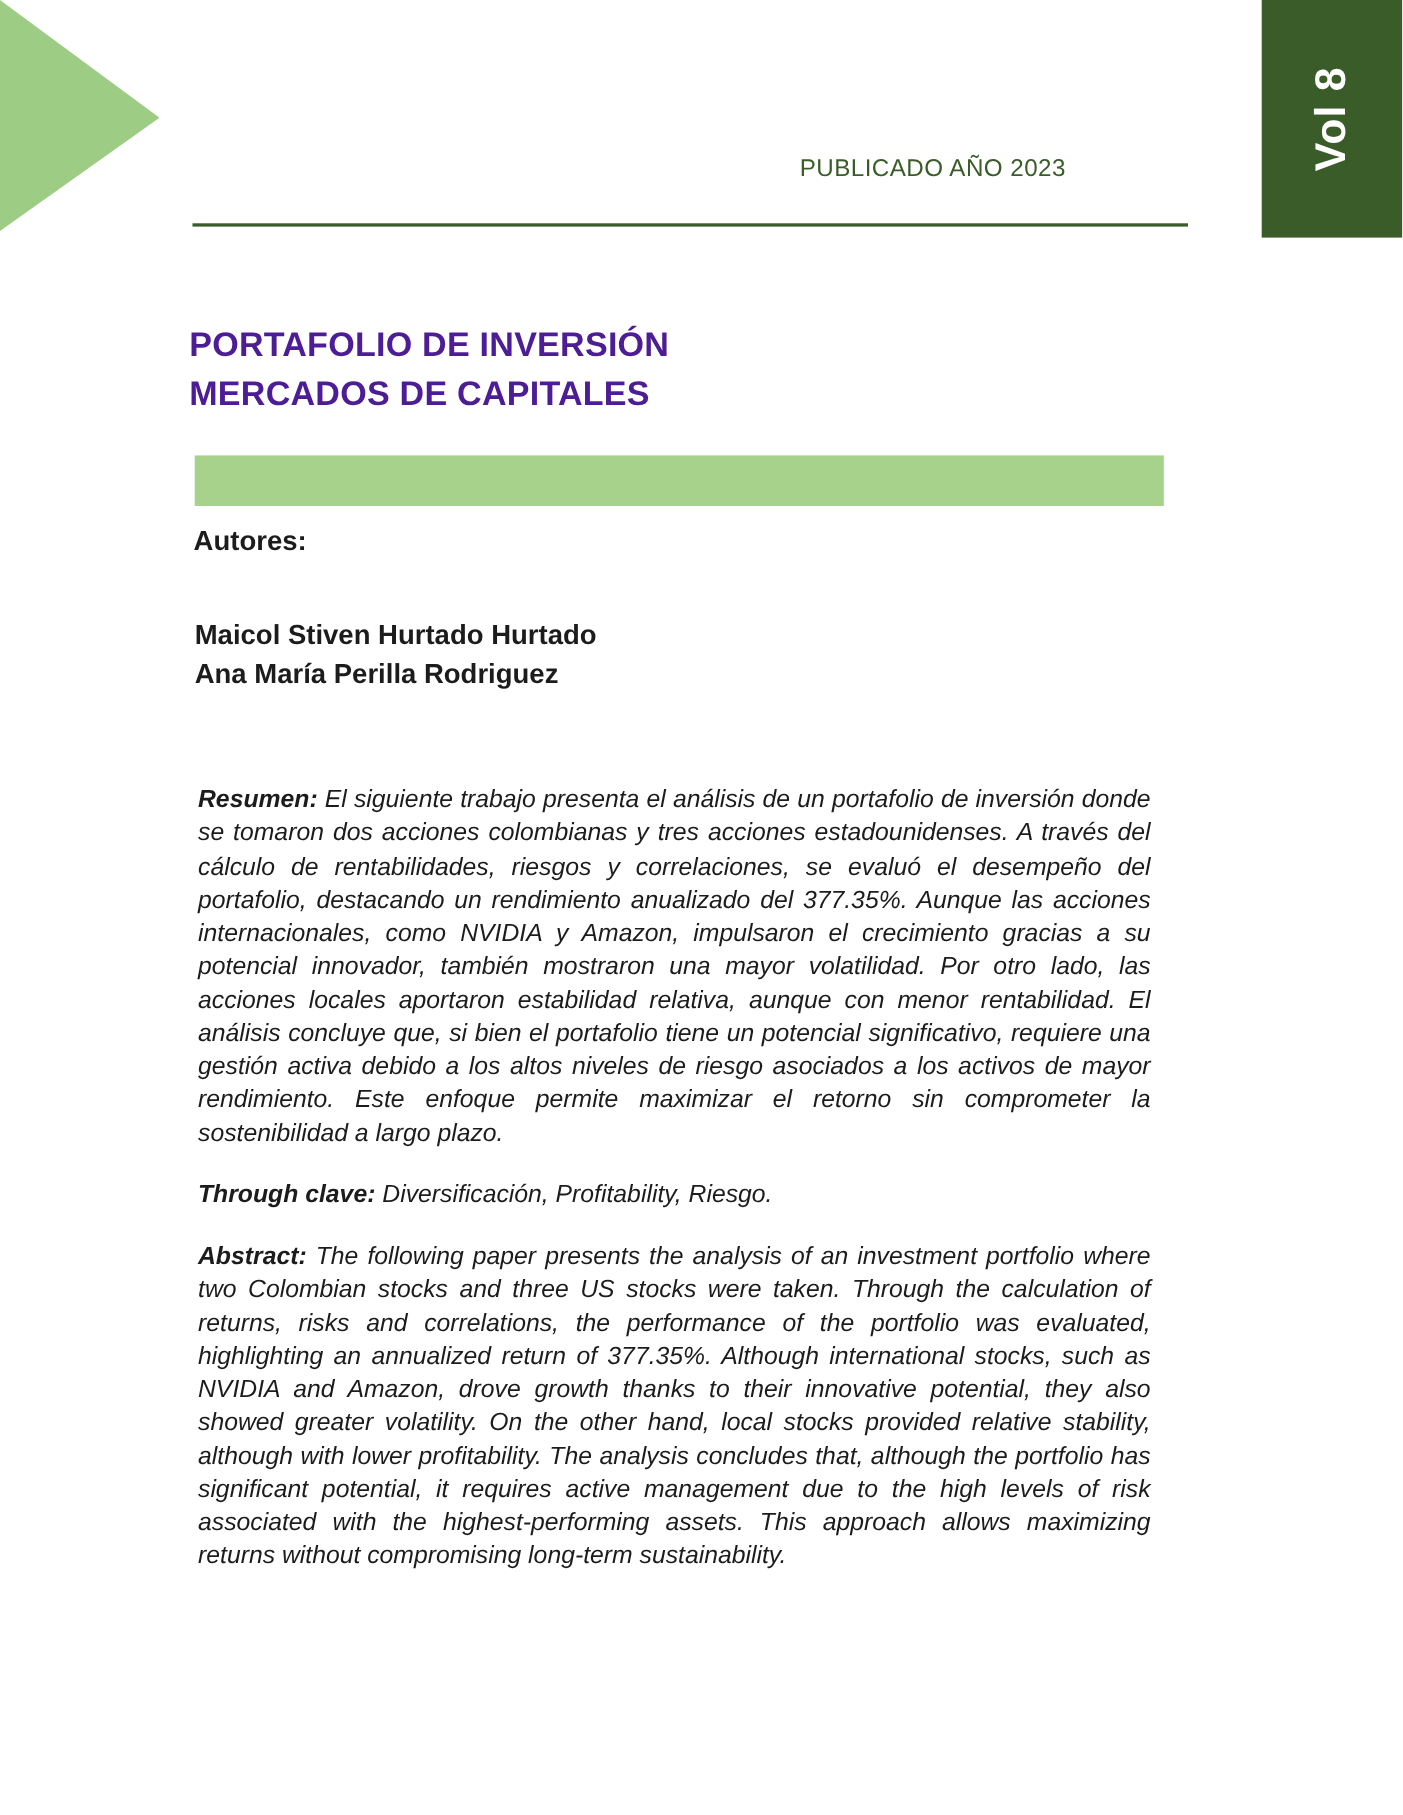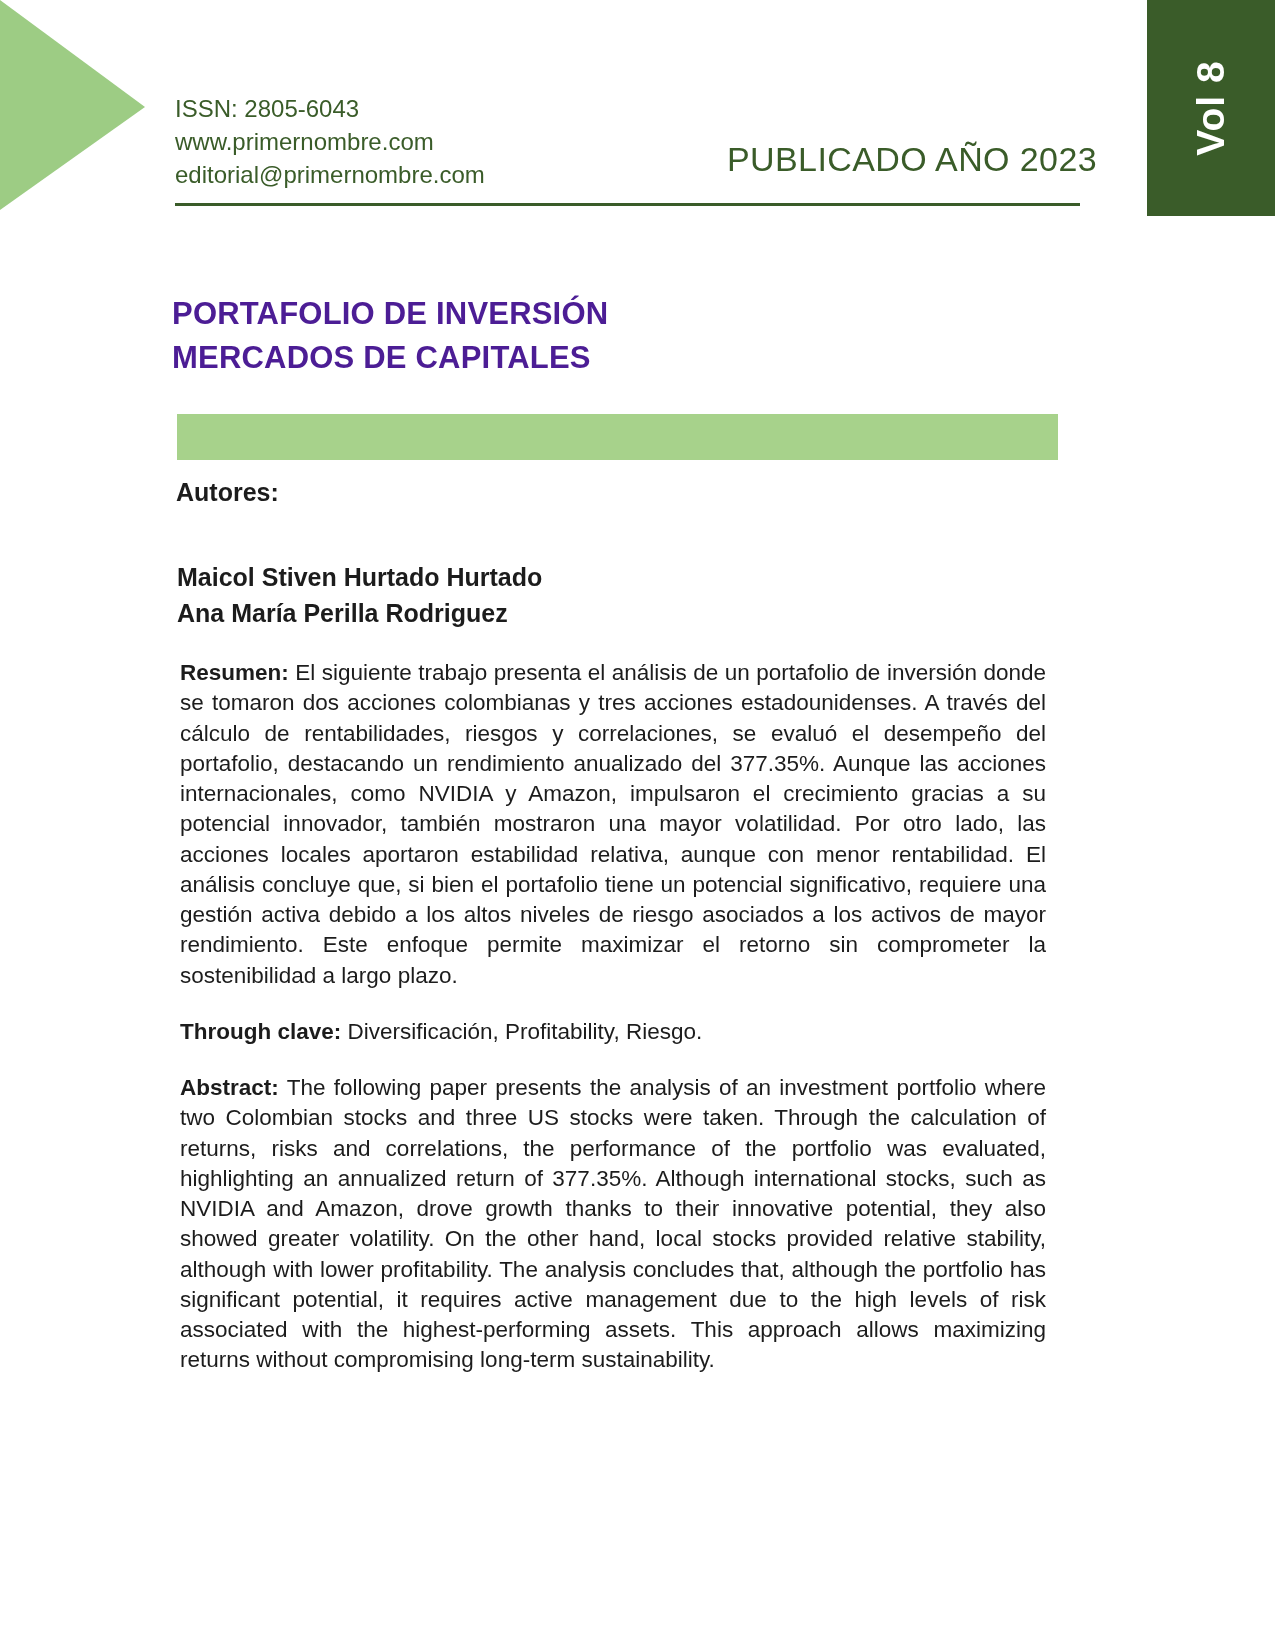--- a/index.html
+++ b/index.html
@@ -61,21 +61,21 @@
     font-family: "Liberation Sans", sans-serif;
   }
 
   .masthead-left div { white-space: nowrap; }
 
   .publicado {
     position: absolute;
     left: 727px;
     top: 140px;
     color: #3A5C29;
-    font-size: 34px;
+    font-size: 22px;
     letter-spacing: 0.4px;
     white-space: nowrap;
     font-family: "Liberation Sans", sans-serif;
   }
 
   .header-rule {
     position: absolute;
     left: 175px;
     top: 203px;
     width: 905px;
@@ -127,22 +127,23 @@
     line-height: 1.42;
     font-family: "Liberation Sans", sans-serif;
     font-weight: bold;
   }
   .authors-list div { white-space: nowrap; }
 
   
   .body-col {
     position: absolute;
     left: 180px;
-    top: 658px;
+    top: 712px;
     width: 866px;
+    font-style: italic;
   }
 
   .para {
     text-align: justify;
     color: #1c1c1c;
     font-size: 22.5px;
     line-height: 1.345;
     font-family: "Liberation Sans", sans-serif;
     margin: 0 0 26px 0;
     hyphens: none;
@@ -161,25 +162,20 @@
 <body>
 
 <div class="page">
 
   <div class="header-arrow"></div>
 
   <div class="vol-banner">
     <span class="vol-label">Vol 8</span>
   </div>
 
-  <div class="masthead-left">
-    <div>ISSN: 2805-6043</div>
-    <div>www.primernombre.com</div>
-    <div>editorial@primernombre.com</div>
-  </div>
 
   <div class="publicado">PUBLICADO AÑO 2023</div>
 
   <div class="header-rule"></div>
 
   <div class="doc-title">
     <div>PORTAFOLIO DE INVERSIÓN</div>
     <div>MERCADOS DE CAPITALES</div>
   </div>
 

